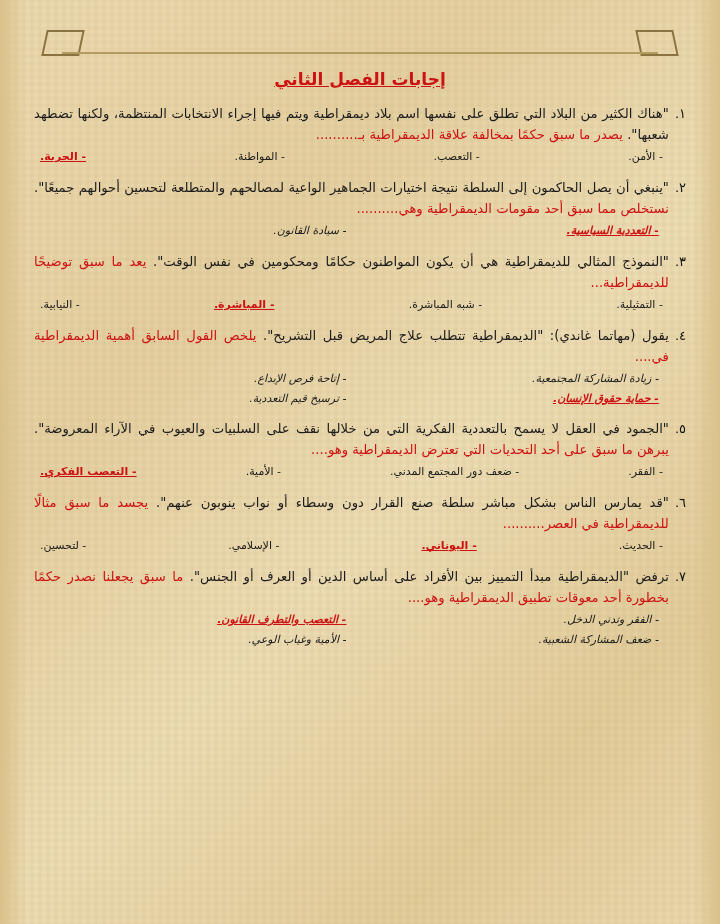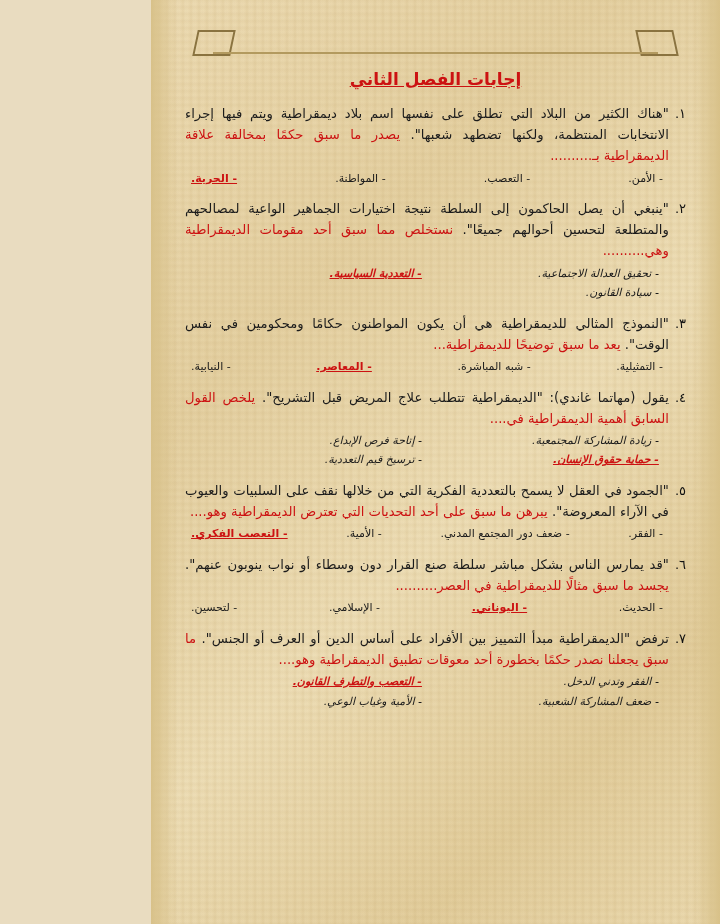--- a/index.html
+++ b/index.html
@@ -8,21 +8,21 @@
   }
   body {
     width: 720px;
     height: 924px;
     background: #e9dcc0;
     font-family: "DejaVu Sans", "Liberation Sans", sans-serif;
     overflow: hidden;
   }
   .page {
     position: relative;
-    width: 569px;
+    width: 720px;
     height: 924px;
     background:
       repeating-linear-gradient(90deg,
         rgba(196,165,104,0.20) 0px,
         rgba(196,165,104,0.05) 2px,
         rgba(222,195,139,0.10) 5px,
         rgba(196,165,104,0.18) 8px),
       repeating-linear-gradient(0deg,
         rgba(176,142,83,0.10) 0px,
         rgba(230,205,155,0.05) 3px,
@@ -157,36 +157,35 @@
               </div>
             </div>
           </div>
         </div>
         <div class="q">
           <div class="q-head">
             <div class="q-num">٢.</div>
             <div class="q-body">
               <div class="q-text"><span>"ينبغي أن يصل الحاكمون إلى السلطة نتيجة اختيارات الجماهير الواعية لمصالحهم والمتطلعة لتحسين أحوالهم جميعًا".</span><span class="q-stem"> نستخلص مما سبق أحد مقومات الديمقراطية وهي..........</span></div>
               <div class="opts-grid">
-                <div class="opt">- تحقيق العدالة الاجتماعية.</div>
                 <div class="opt answer">- التعددية السياسية.</div>
                 <div class="opt">- سيادة القانون.</div>
               </div>
             </div>
           </div>
         </div>
         <div class="q">
           <div class="q-head">
             <div class="q-num">٣.</div>
             <div class="q-body">
               <div class="q-text"><span>"النموذج المثالي للديمقراطية هي أن يكون المواطنون حكامًا ومحكومين في نفس الوقت".</span><span class="q-stem"> يعد ما سبق توضيحًا للديمقراطية...</span></div>
               <div class="opts">
                 <div class="opt">- التمثيلية.</div>
                 <div class="opt">- شبه المباشرة.</div>
-                <div class="opt answer">- المعاصر.</div>
+                <div class="opt answer">- المباشرة.</div>
                 <div class="opt">- النيابية.</div>
               </div>
             </div>
           </div>
         </div>
         <div class="q">
           <div class="q-head">
             <div class="q-num">٤.</div>
             <div class="q-body">
               <div class="q-text"><span>يقول (مهاتما غاندي): "الديمقراطية تتطلب علاج المريض قبل التشريح".</span><span class="q-stem"> يلخص القول السابق أهمية الديمقراطية في....</span></div>

